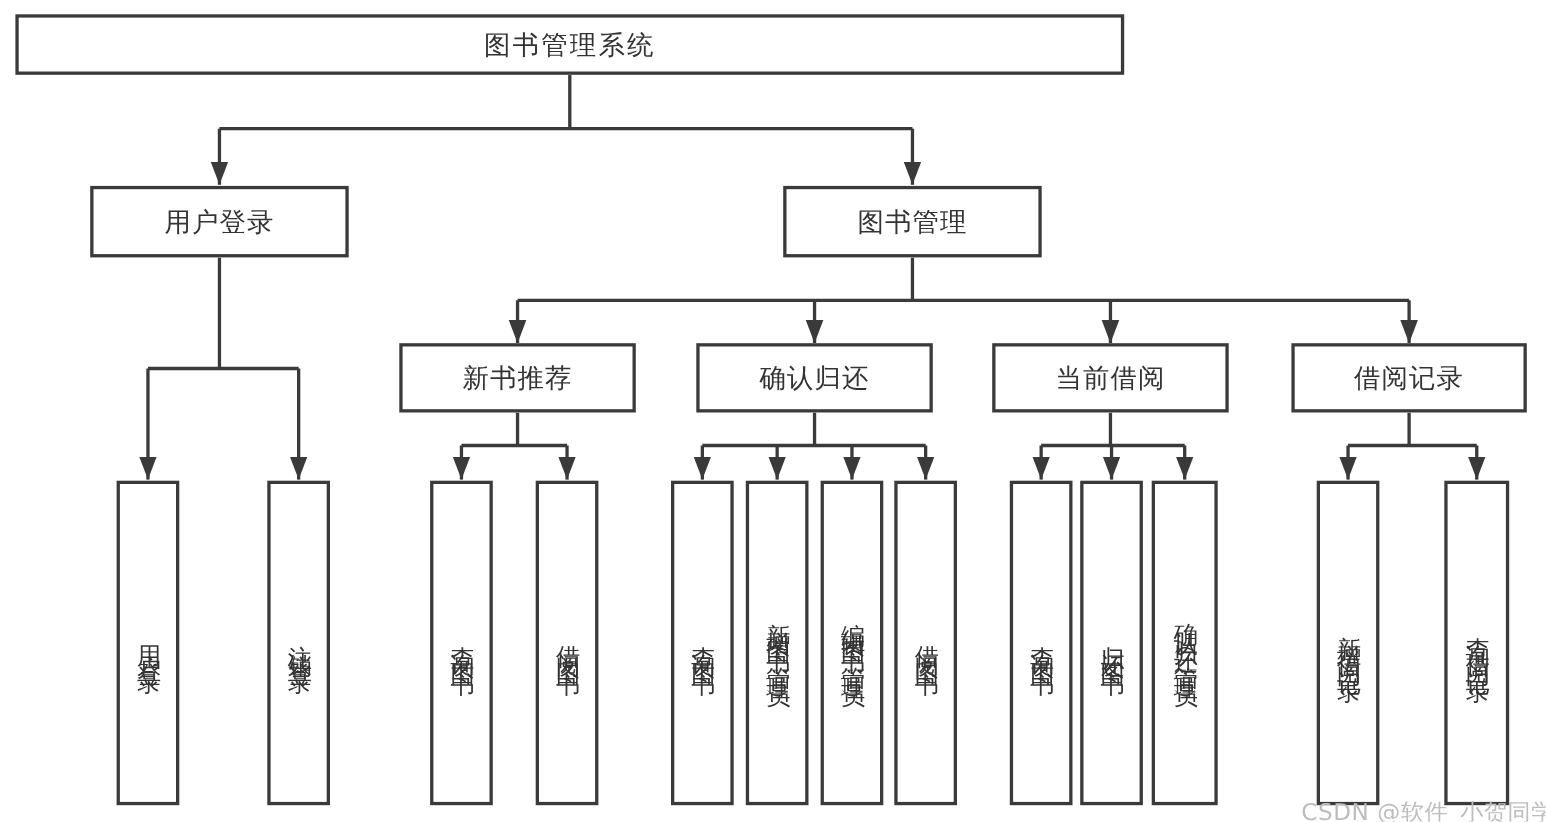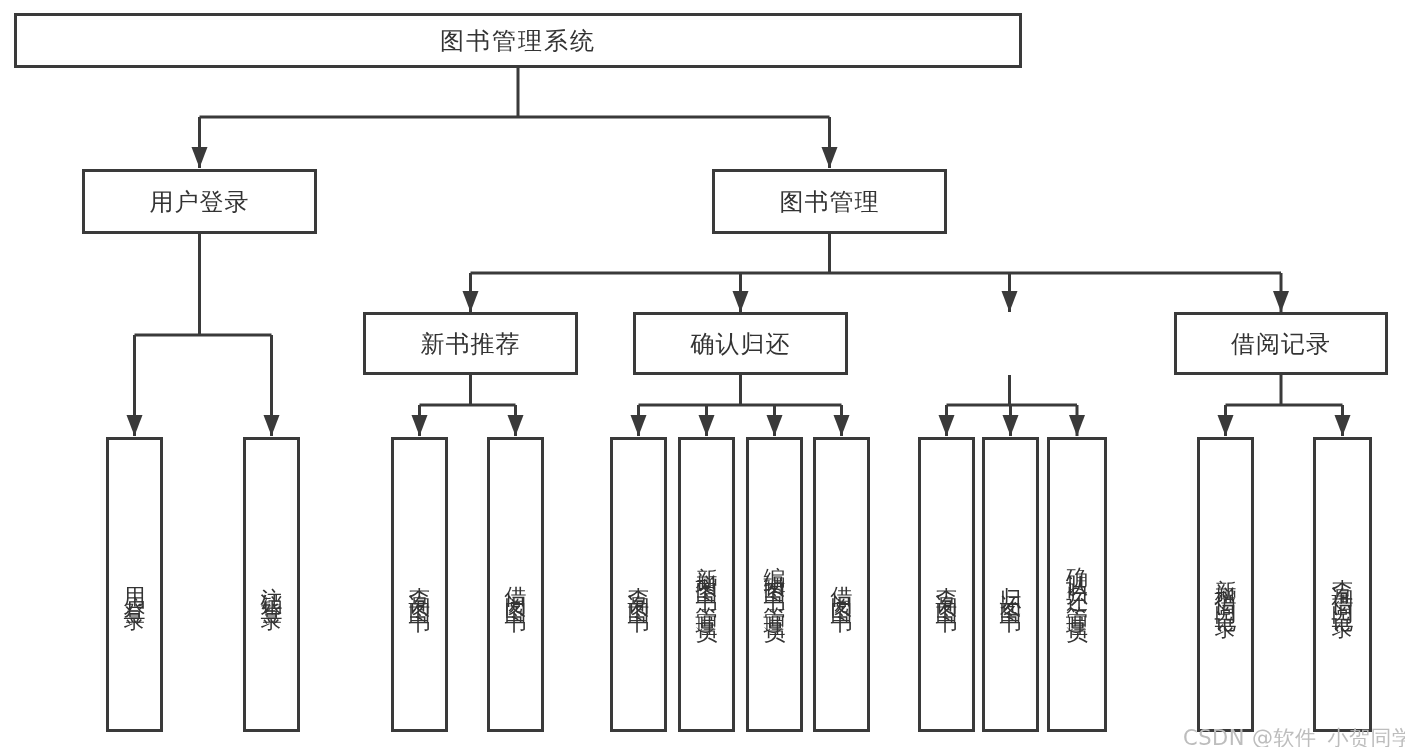--- a/index.html
+++ b/index.html
@@ -105,20 +105,21 @@
     </g>
   </svg>
 
   <div class="node root-node" style="left:14px; top:13px; width:1008px; height:55px;">图书管理系统</div>
 
   <div class="node h-node" style="left:82px; top:169px; width:235px; height:65px;">用户登录</div>
   <div class="node h-node" style="left:363px; top:312px; width:215px; height:63px;">新书推荐</div>
 
   <div class="node h-node" style="left:712px; top:169px; width:235px; height:65px;">图书管理</div>
   <div class="node h-node" style="left:633px; top:312px; width:215px; height:63px;">确认归还</div>
+  <div class="node h-node" style="left:902px; top:312px; width:215px; height:63px;">当前借阅</div>
   <div class="node h-node" style="left:1174px; top:312px; width:214px; height:63px;">借阅记录</div>
 
   <div class="node v-node" style="left:106px; top:437px; width:57px; height:295px;">用户登录</div>
   <div class="node v-node" style="left:243px; top:437px; width:57px; height:295px;">注销登录</div>
 
   <div class="node v-node" style="left:391px; top:437px; width:57px; height:295px;">查询图书</div>
   <div class="node v-node" style="left:487px; top:437px; width:57px; height:295px;">借阅图书</div>
 
   <div class="node v-node" style="left:610px; top:437px; width:57px; height:295px;">查询图书</div>
   <div class="node v-node" style="left:678px; top:437px; width:57px; height:295px;">新增图书（管理员）</div>

